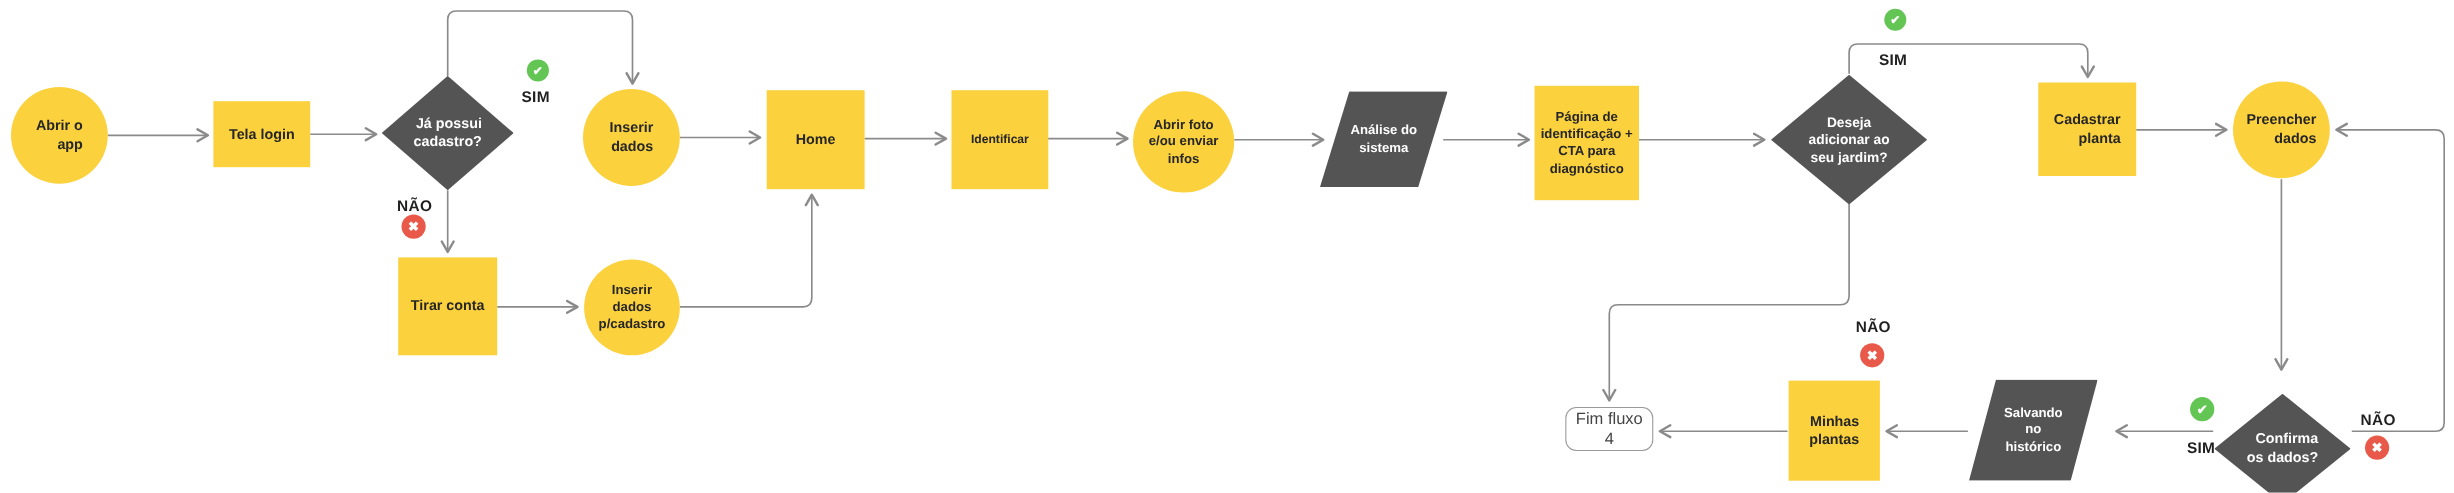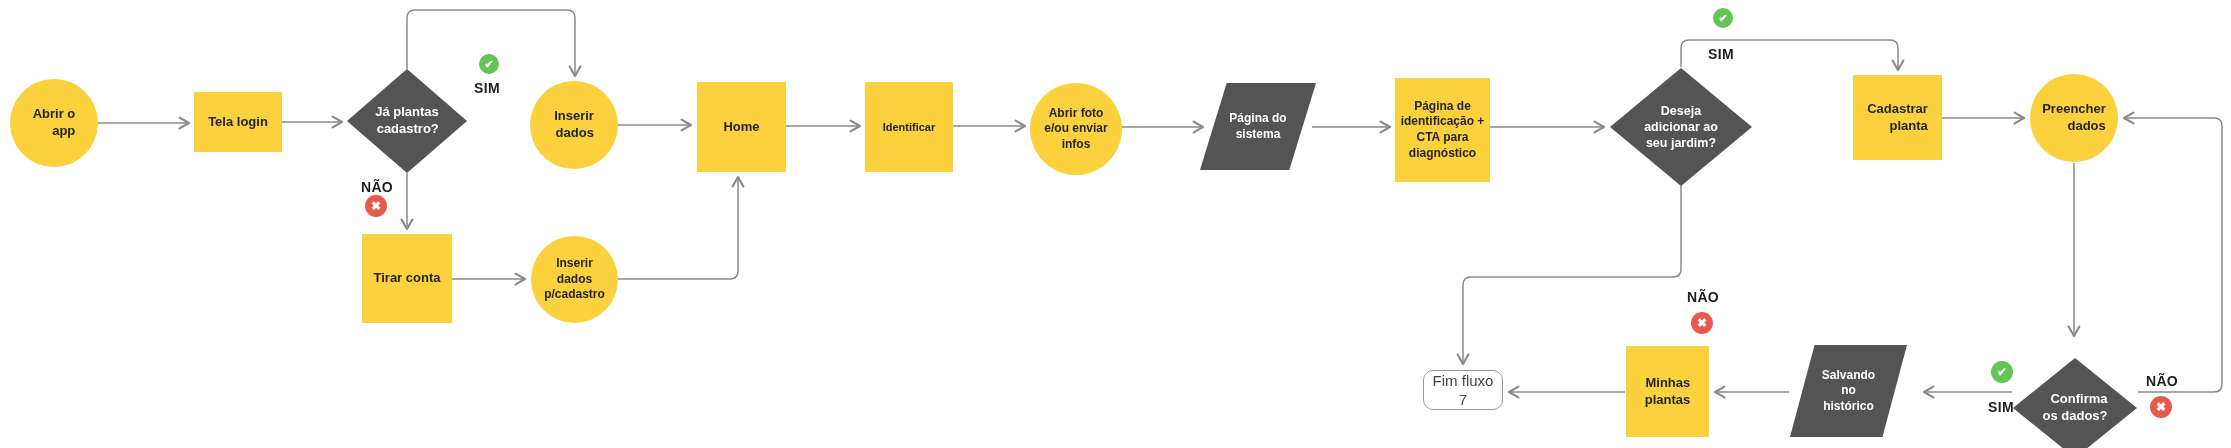--- a/index.html
+++ b/index.html
@@ -141,45 +141,45 @@
   </div>
   <div class="node yellow fs13" style="left:362px;top:234px;width:90px;height:89px">
     <span class="lbl">Tirar conta</span>
   </div>
   <div class="node yellow fs13" style="left:1626px;top:346px;width:83px;height:91px">
     <span class="lbl">Minhas
 plantas</span>
   </div>
 
   <div class="node diamond dark fs13" style="left:347px;top:69px;width:120px;height:104px">
-    <span class="lbl">Já plantas
+    <span class="lbl">Já possui
 cadastro?</span>
   </div>
   <div class="node diamond dark fs125" style="left:1610px;top:68px;width:142px;height:118px">
     <span class="lbl">Deseja
 adicionar ao
 seu jardim?</span>
   </div>
   <div class="node diamond dark fs13" style="left:2013px;top:358px;width:124px;height:100px">
     <span class="lbl">Confirma
 os dados?</span>
   </div>
 
   <div class="node para-a dark fs12" style="left:1200px;top:83px;width:116px;height:87px">
-    <span class="lbl">Página do
+    <span class="lbl">Análise do
 sistema</span>
   </div>
   <div class="node para-b dark fs12" style="left:1790px;top:345px;width:117px;height:92px">
     <span class="lbl">Salvando
 no
 histórico</span>
   </div>
 
   <div class="node term fs15" style="left:1423px;top:370px;width:80px;height:40px">
-    <span class="lbl">Fim fluxo 7</span>
+    <span class="lbl">Fim fluxo 4</span>
   </div>
 
   <div class="badge green" style="left:479px;top:54px">✔</div>
   <div class="branch-label" style="left:467px;top:80px">SIM</div>
   <div class="branch-label" style="left:357px;top:179px">NÃO</div>
   <div class="badge red" style="left:365px;top:195px">✖</div>
 
   <div class="badge green" style="left:1713px;top:8px">✔</div>
   <div class="branch-label" style="left:1701px;top:46px">SIM</div>
   <div class="branch-label" style="left:1683px;top:289px">NÃO</div>

